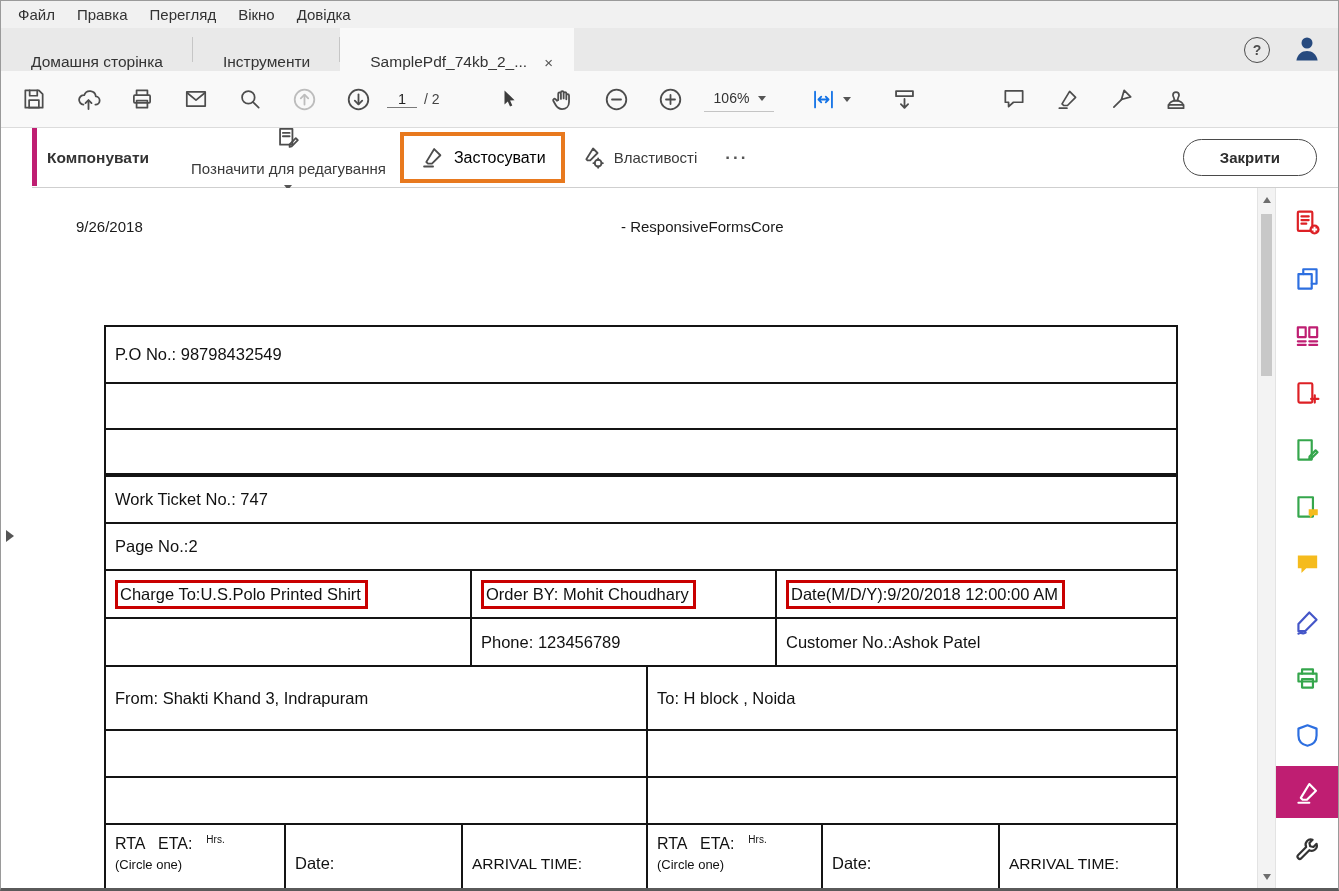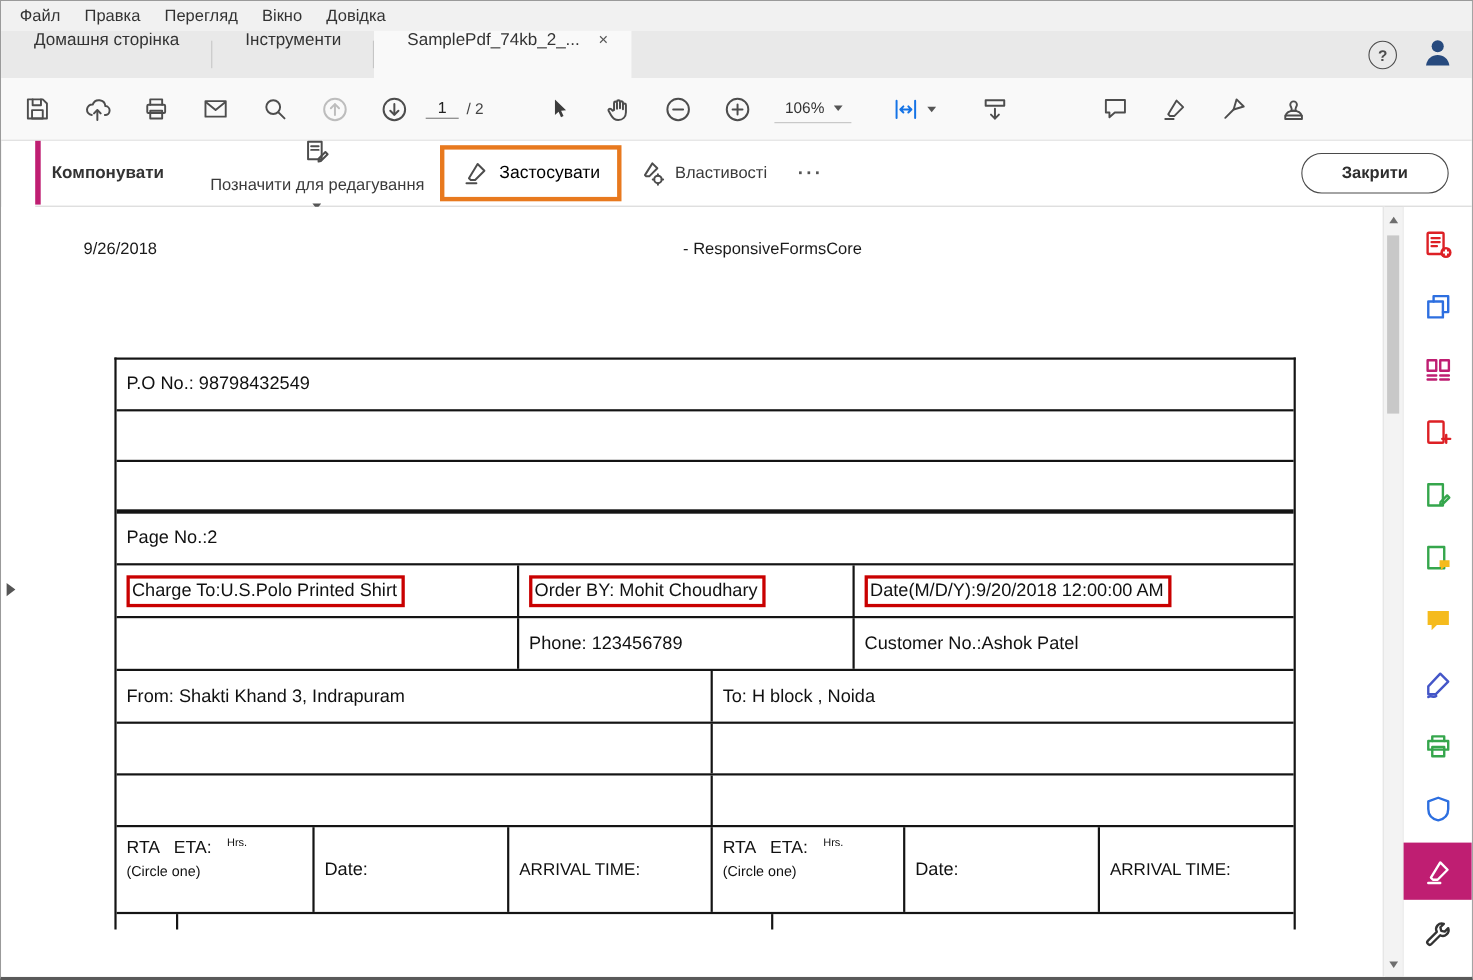--- a/index.html
+++ b/index.html
@@ -9,21 +9,21 @@
          border:1px solid #9a9a9a; border-bottom:3px solid #5a5a5a; }
 
   
   .menubar { position:absolute; top:0; left:0; right:0; height:27px; background:#f1f1f1;
              display:flex; align-items:center; padding-left:6px; font-size:15px; color:#333; }
   .menu-item { padding:0 11px; cursor:default; }
 
   
   .tabbar { position:absolute; top:27px; left:0; right:0; height:43px; background:#e9e9e9;
             display:flex; align-items:stretch; font-size:15.5px; color:#333; }
-  .tab { display:flex; align-items:flex-start; padding:0 30px; position:relative; }
+  .tab { display:flex; align-items:flex-end; padding:0 30px; position:relative; }
   .tab .sep { position:absolute; right:0; top:9px; bottom:9px; width:1px; background:#c6c6c6; }
   .tab.active { background:#f9f9f9; padding-right:18px; }
   .tab-close { margin-left:14px; font-size:15px; color:#555; padding:0 3px; }
   .tabbar-right { margin-left:auto; display:flex; align-items:center; gap:22px; padding-right:16px; }
   .help-circle { width:26px; height:26px; border:1.6px solid #4d4d4d; border-radius:50%;
                  display:flex; align-items:center; justify-content:center; font-size:14px; font-weight:bold; color:#4d4d4d; }
 
   
   .toolbar { position:absolute; top:70px; left:0; right:0; height:57px; background:#f9f9f9;
              border-bottom:1px solid #dcdcdc; display:flex; align-items:center; padding-left:6px; }
@@ -281,49 +281,52 @@
     <span class="more-dots" style="margin-left:28px;">···</span>
     <button class="close-btn">Закрити</button>
   </div>
 
   <div class="doc-area">
     <div class="panel-arrow"></div>
     <div class="hdr-date">9/26/2018</div>
     <div class="hdr-title">- ResponsiveFormsCore</div>
 
     <div class="form-table">
-      <div class="trow" style="height:47px">
+      <div class="trow" style="height:57px">
         <div class="tcell grow">P.O No.: 98798432549</div>
       </div>
       <div class="trow" style="height:46px">
         <div class="tcell grow"></div>
       </div>
       <div class="trow thick" style="height:47px">
         <div class="tcell grow"></div>
+      </div>
+      <div class="trow" style="height:47px">
+        <div class="tcell grow">Work Ticket No.: 747</div>
       </div>
       <div class="trow" style="height:47px">
         <div class="tcell grow">Page No.:2</div>
       </div>
       <div class="trow" style="height:48px">
         <div class="tcell" style="width:366px">
           <span class="redbox">Charge To:U.S.Polo Printed Shirt</span>
         </div>
         <div class="tcell" style="width:305px">
           <span class="redbox">Order BY: Mohit Choudhary</span>
         </div>
         <div class="tcell grow">
           <span class="redbox">Date(M/D/Y):9/20/2018 12:00:00 AM</span>
         </div>
       </div>
       <div class="trow" style="height:48px">
         <div class="tcell" style="width:366px"></div>
         <div class="tcell" style="width:305px">Phone: 123456789</div>
         <div class="tcell grow">Customer No.:Ashok Patel</div>
       </div>
-      <div class="trow" style="height:48px">
+      <div class="trow" style="height:64px">
         <div class="tcell" style="width:542px">From: Shakti Khand 3, Indrapuram</div>
         <div class="tcell grow">To: H block , Noida</div>
       </div>
       <div class="trow" style="height:47px">
         <div class="tcell" style="width:542px"></div>
         <div class="tcell grow"></div>
       </div>
       <div class="trow" style="height:47px">
         <div class="tcell" style="width:542px"></div>
         <div class="tcell grow"></div>

